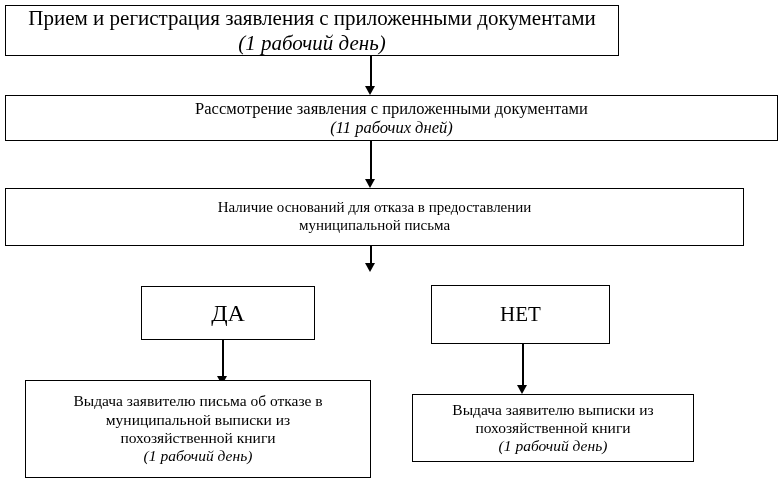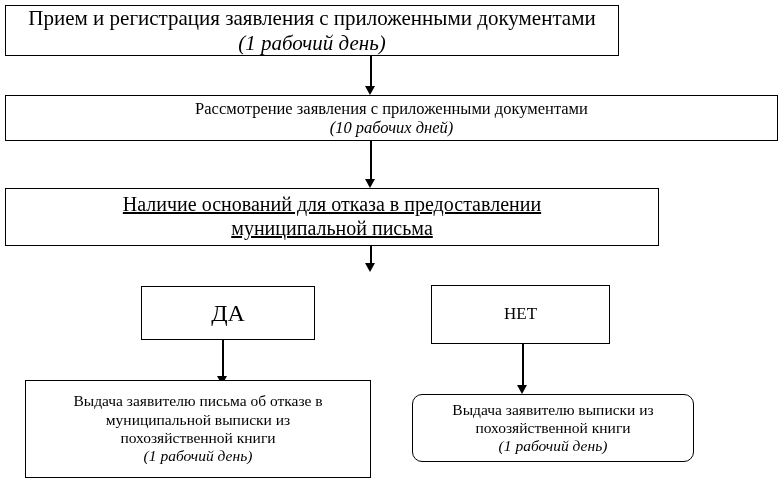--- a/index.html
+++ b/index.html
@@ -34,25 +34,25 @@
     display: block;
     white-space: nowrap;
   }
   .node .italic {
     font-style: italic;
   }
 
   
   #node-intake   { left: 5px;   top: 5px;   width: 614px; height: 51px;  font-size: 21px; }
   #node-review   { left: 5px;   top: 95px;  width: 773px; height: 46px;  font-size: 16.5px; }
-  #node-grounds  { left: 5px;   top: 188px; width: 654px; height: 58px;  font-size: 20px; text-decoration: underline; }
+  #node-grounds  { left: 5px;   top: 188px; width: 739px; height: 58px;  font-size: 15px; }
   #node-yes      { left: 141px; top: 286px; width: 174px; height: 54px;  font-size: 24px; }
-  #node-no       { left: 431px; top: 285px; width: 179px; height: 59px;  font-size: 17px; }
+  #node-no       { left: 431px; top: 285px; width: 179px; height: 59px;  font-size: 21px; }
   #node-refusal  { left: 25px;  top: 380px; width: 346px; height: 98px;  font-size: 15.5px; }
-  #node-issue    { left: 412px; top: 394px; width: 282px; height: 68px;  font-size: 15.5px; border-radius: 10px; }
+  #node-issue    { left: 412px; top: 394px; width: 282px; height: 68px;  font-size: 15.5px; }
 
   
   .connector {
     position: absolute;
   }
   .connector .stem {
     position: absolute;
     left: 0;
     top: 0;
     width: 1.8px;
@@ -84,21 +84,21 @@
     <span class="line italic">(1 рабочий день)</span>
   </div>
 
   <div class="connector" id="conn-intake-review">
     <div class="stem" style="height:30px"></div>
     <div class="head" style="top:30px"></div>
   </div>
 
   <div class="node" id="node-review">
     <span class="line">Рассмотрение заявления с приложенными документами</span>
-    <span class="line italic">(10 рабочих дней)</span>
+    <span class="line italic">(11 рабочих дней)</span>
   </div>
 
   <div class="connector" id="conn-review-grounds">
     <div class="stem" style="height:38px"></div>
     <div class="head" style="top:38px"></div>
   </div>
 
   <div class="node" id="node-grounds">
     <span class="line">Наличие оснований для отказа в предоставлении</span>
     <span class="line">муниципальной письма</span>

